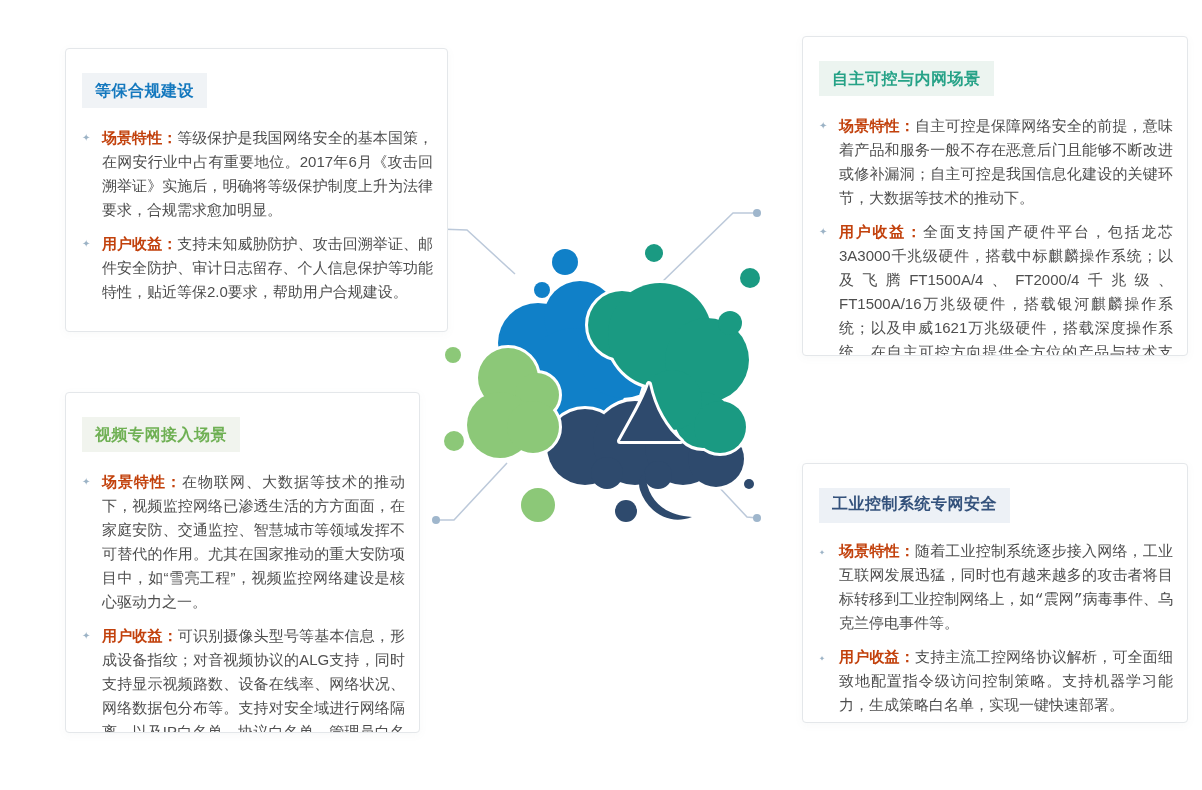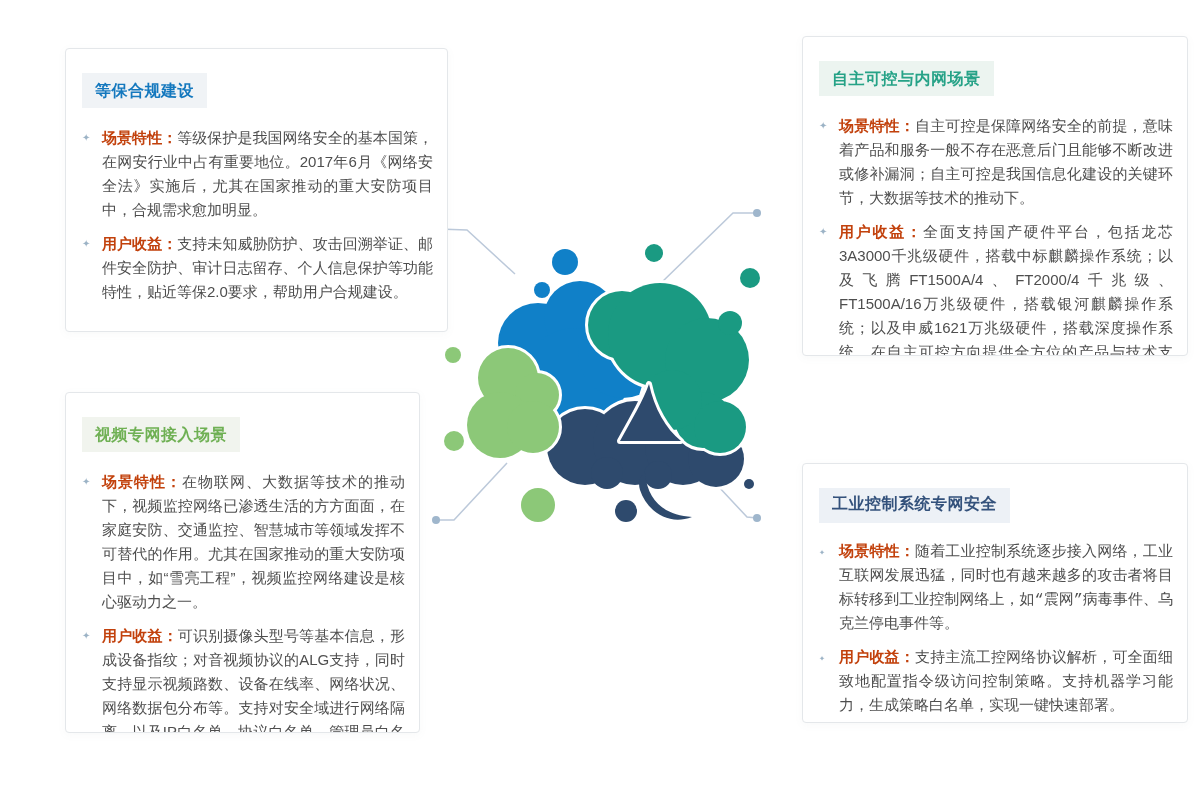--- a/index.html
+++ b/index.html
@@ -123,21 +123,21 @@
       <circle cx="118" cy="310" r="17" fill="var(--c-green)"></circle>
       <circle cx="206" cy="316" r="11" fill="var(--c-navy)"></circle>
       <circle cx="329" cy="289" r="5" fill="var(--c-navy)"></circle>
     </g>
   </svg>
 
   <section class="card" style="left: 41px; top: 48px; width: 383px; height: 284px; --accent: #1478be; --title-bg: #f0f3f6;">
     <h2 class="card-title">等保合规建设</h2>
     <div class="para">
       <span class="bullet">✦</span>
-      <p class="ptext"><b>场景特性：</b><span>等级保护是我国网络安全的基本国策，在网安行业中占有重要地位。2017年6月《网络安全法》实施后，尤其在国家推动的重大安防项目中，合规需求愈加明显。</span></p>
+      <p class="ptext"><b>场景特性：</b><span>等级保护是我国网络安全的基本国策，在网安行业中占有重要地位。2017年6月《攻击回溯举证》实施后，明确将等级保护制度上升为法律要求，合规需求愈加明显。</span></p>
     </div>
     <div class="para">
       <span class="bullet">✦</span>
       <p class="ptext"><b>用户收益：</b><span>支持未知威胁防护、攻击回溯举证、邮件安全防护、审计日志留存、个人信息保护等功能特性，贴近等保2.0要求，帮助用户合规建设。</span></p>
     </div>
   </section>
 
   <section class="card" style="left: 778px; top: 36px; width: 386px; height: 320px; --accent: #26a287; --title-bg: #ecf4f0;">
     <h2 class="card-title">自主可控与内网场景</h2>
     <div class="para">

